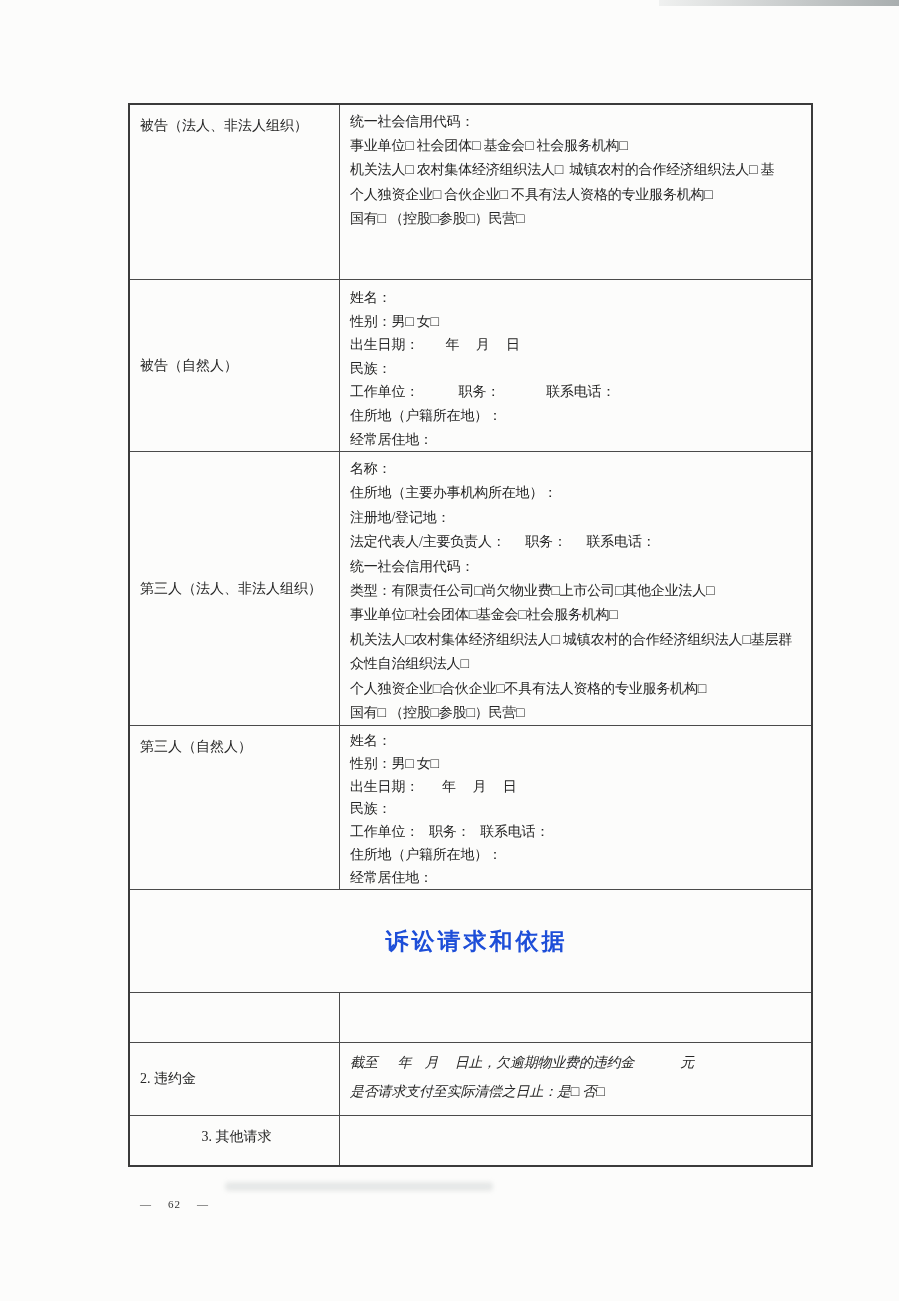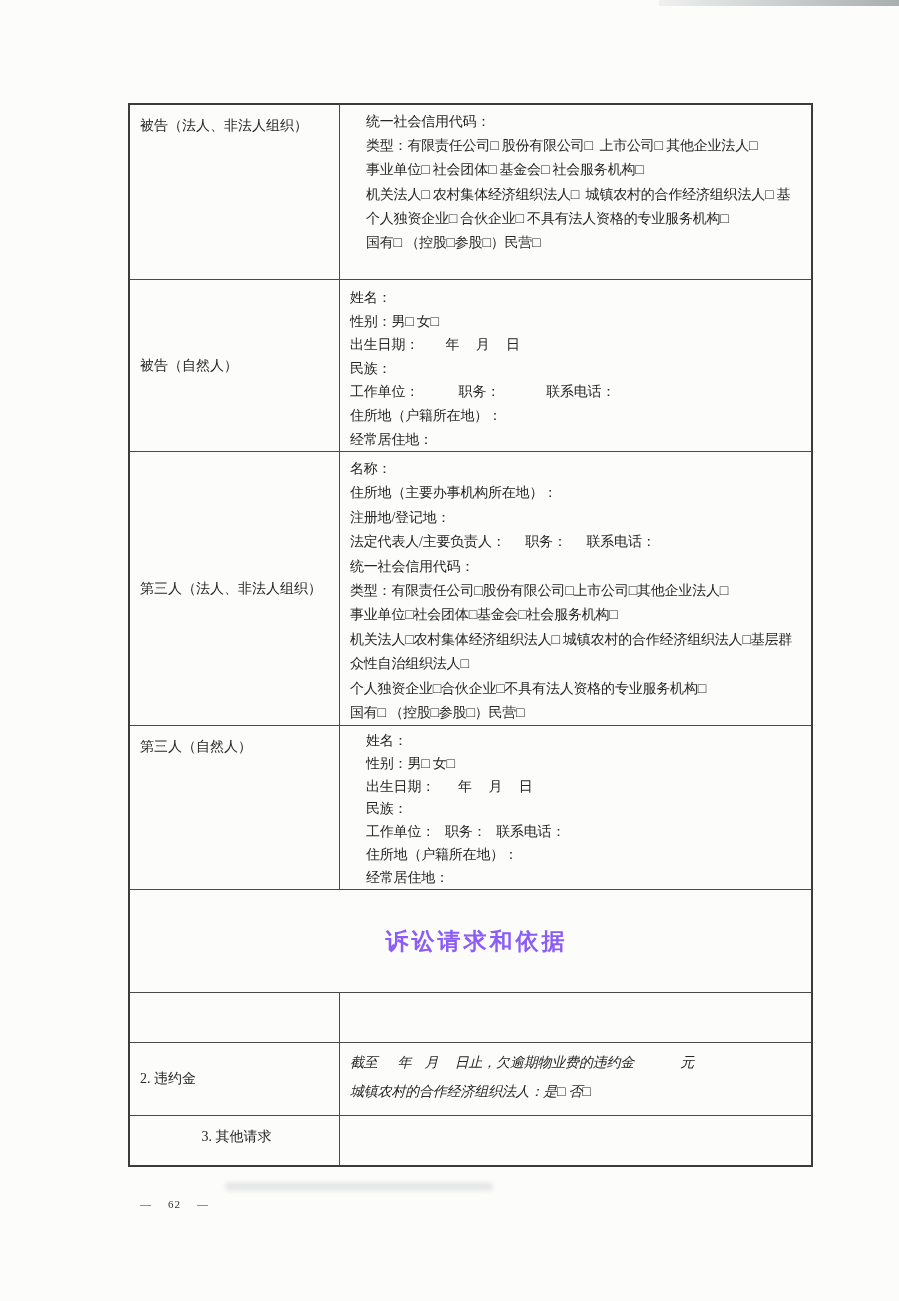--- a/index.html
+++ b/index.html
@@ -33,29 +33,29 @@
     font-size:14px;line-height:20px;
   }
   .lab-top{padding-top:11px;}
   .lab-mid{display:flex;align-items:center;}
   .cc{
     flex:1;box-sizing:border-box;
     padding-left:10px;padding-right:16px;
     font-size:14px;letter-spacing:-0.2px;
   }
   .ln{white-space:pre-wrap;}
-  .r1{height:174px;gap:16px;} .cc1{padding-top:5px;} .cc1 .ln{line-height:24.2px;}
+  .r1{height:174px;} .cc1{padding-top:5px;} .cc1 .ln{line-height:24.2px;}
   .r2{height:172px;} .cc2{padding-top:6px;} .cc2 .ln{line-height:23.6px;}
   .r3{height:274px;} .cc3{padding-top:5px;} .cc3 .ln{line-height:24.4px;}
-  .r4{height:164px;gap:16px;} .cc4{padding-top:4px;} .cc4 .ln{line-height:22.8px;}
+  .r4{height:164px;} .cc4{padding-top:4px;} .cc4 .ln{line-height:22.8px;}
   .rh{height:103px;}
   .rh .hdr{
     flex:1;display:flex;align-items:center;justify-content:center;
     font-size:23px;font-weight:bold;letter-spacing:3px;text-indent:12px;
-    color:#8b5cf6;
+    color:#1d4ed8;
   }
   .r6{height:50px;flex-direction:column;}
   .r6 .cl,.r6 .cc{display:flex;align-items:center;}
   .r7{height:73px;}
   .r7 .cl{display:flex;align-items:center;}
   .r7 .cc{padding-top:5px;font-style:italic;}
   .r7 .ln{line-height:29px;}
   .r8{height:50px;text-align:center;}
   .r8 .cl{padding-top:11px;}
   .footer{
@@ -72,21 +72,20 @@
   <div class="scan-edge"></div>
 
   <div class="form-table">
 
     <div class="row r1">
       <div class="cl lab-top">
         <span>被告（法人、非法人组织）</span>
       </div>
       <div class="cc cc1">
         <div class="ln">统一社会信用代码：</div>
-        <div class="ln">类型：有限责任公司□ 股份有限公司□  上市公司□ 其他企业法人□</div>
         <div class="ln">事业单位□ 社会团体□ 基金会□ 社会服务机构□</div>
         <div class="ln">机关法人□ 农村集体经济组织法人□  城镇农村的合作经济组织法人□ 基</div>
         <div class="ln">个人独资企业□ 合伙企业□ 不具有法人资格的专业服务机构□</div>
         <div class="ln">国有□ （控股□参股□）民营□</div>
       </div>
     </div>
 
     <div class="row r2">
       <div class="cl lab-mid">
         <span>被告（自然人）</span>
@@ -105,21 +104,21 @@
     <div class="row r3">
       <div class="cl lab-mid">
         <span>第三人（法人、非法人组织）</span>
       </div>
       <div class="cc cc3">
         <div class="ln">名称：</div>
         <div class="ln">住所地（主要办事机构所在地）：</div>
         <div class="ln">注册地/登记地：</div>
         <div class="ln">法定代表人/主要负责人：      职务：      联系电话：</div>
         <div class="ln">统一社会信用代码：</div>
-        <div class="ln">类型：有限责任公司□股份有限公司□上市公司□其他企业法人□</div>
+        <div class="ln">类型：有限责任公司□尚欠物业费□上市公司□其他企业法人□</div>
         <div class="ln">事业单位□社会团体□基金会□社会服务机构□</div>
         <div class="ln">机关法人□农村集体经济组织法人□ 城镇农村的合作经济组织法人□基层群</div>
         <div class="ln">众性自治组织法人□</div>
         <div class="ln">个人独资企业□合伙企业□不具有法人资格的专业服务机构□</div>
         <div class="ln">国有□ （控股□参股□）民营□</div>
       </div>
     </div>
 
     <div class="row r4">
       <div class="cl lab-top">
@@ -148,21 +147,21 @@
         <div class="ln">截至      年    月    日止，尚欠物业费            元</div>
       </div>
     </div>
 
     <div class="row r7">
       <div class="cl">
         <span>2. 违约金</span>
       </div>
       <div class="cc">
         <div class="ln">截至      年    月     日止，欠逾期物业费的违约金              元</div>
-        <div class="ln">城镇农村的合作经济组织法人：是□ 否□</div>
+        <div class="ln">是否请求支付至实际清偿之日止：是□ 否□</div>
       </div>
     </div>
 
     <div class="row r8">
       <div class="cl">
         <span>3. 其他请求</span>
       </div>
       <div class="cc"></div>
     </div>
 

